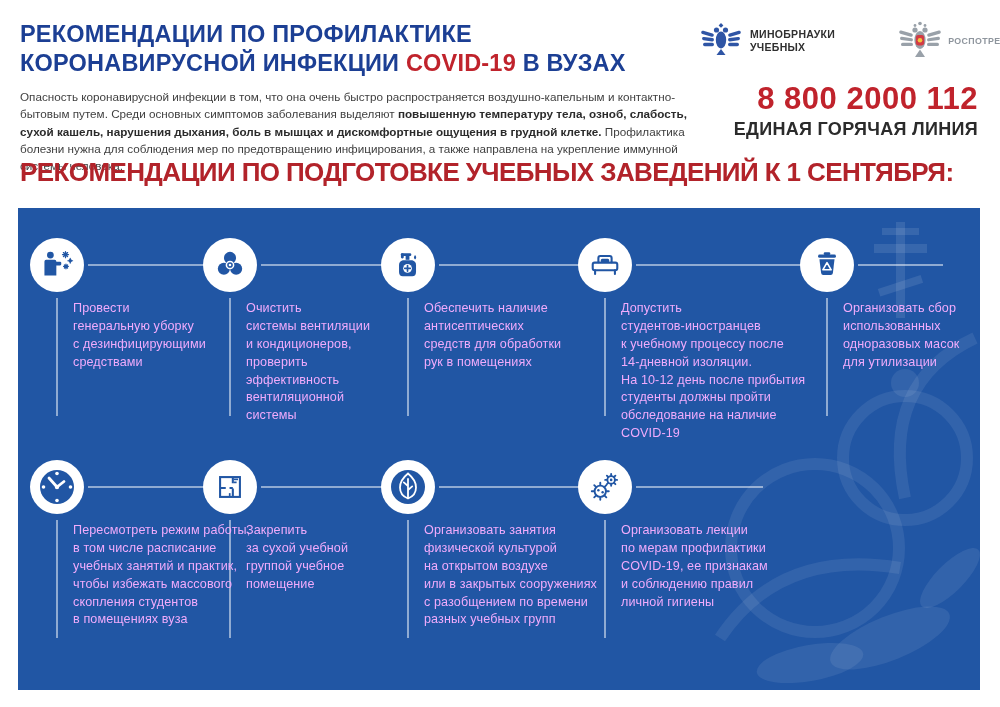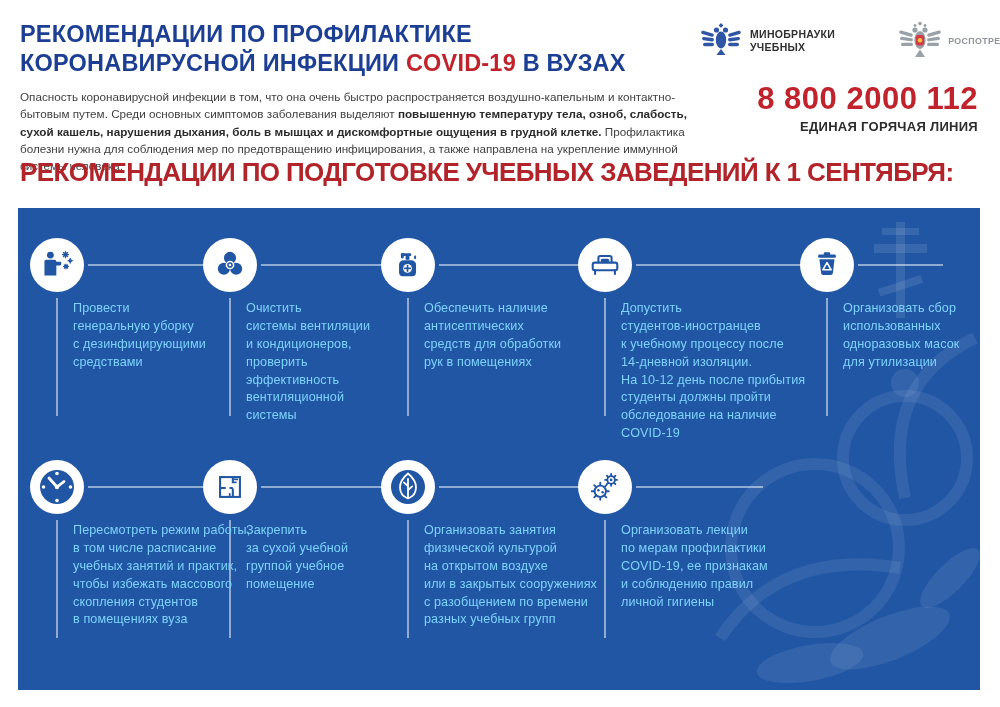--- a/index.html
+++ b/index.html
@@ -26,21 +26,21 @@
   .logo-minobr { margin-right:18px; }
   .logo-emblem { flex:0 0 auto; }
   .logo-minobr .logo-label {
     margin-left:8px; font-size:10.5px; font-weight:bold; color:#2f2f2f; line-height:1.2; letter-spacing:0.3px;
   }
   .logo-rpn .logo-label {
     margin-left:6px; font-size:8.8px; font-weight:bold; color:#8e959d; letter-spacing:0.4px;
   }
   .hotline { position:absolute; right:22px; top:82px; text-align:right; }
   .hotline-phone { font-size:31px; font-weight:bold; color:#c0232c; letter-spacing:0.5px; line-height:1.1;margin-left:40px; }
-  .hotline-label { margin-top:3px; font-size:13px; font-weight:bold; color:#2b2b2b; letter-spacing:0.3px; }
+  .hotline-label { margin-top:3px; font-size:18px; font-weight:bold; color:#2b2b2b; letter-spacing:0.3px; }
   .section-heading {
     position:absolute; left:20px; top:157px;
     font-size:26px; font-weight:bold; color:#b2232a; letter-spacing:-0.6px;
     white-space:nowrap;
   }
   
   .panel {
     position:absolute; left:18px; top:208px; width:962px; height:482px;
     background:#2156a4; overflow:hidden;
   }
@@ -54,21 +54,21 @@
     position:relative; z-index:2; width:54px; height:54px; border-radius:50%;
     background:#ffffff; display:flex; align-items:center; justify-content:center;
   }
   .connector-h { position:absolute; top:26px; left:58px; right:-1px; height:2px;
                  background:rgba(255,255,255,0.5); z-index:1; }
   .rec-cell:last-child .connector-h { right:37px; }
   .connector-v { position:absolute; left:26px; top:60px; width:2px; height:118px;
                  background:rgba(255,255,255,0.5); z-index:1; }
   .rec-text {
     position:absolute; left:43px; top:62px; z-index:2;
-    color:#7dd3fc; font-size:12.6px; line-height:1.42; white-space:pre; letter-spacing:0.1px;
+    color:#f0abfc; font-size:12.6px; line-height:1.42; white-space:pre; letter-spacing:0.1px;
   }
   svg { display:block; }
 </style>
 </head>
 <body>
 
 <div class="page">
 
   <div class="main-title">
     <div>РЕКОМЕНДАЦИИ ПО ПРОФИЛАКТИКЕ</div>

